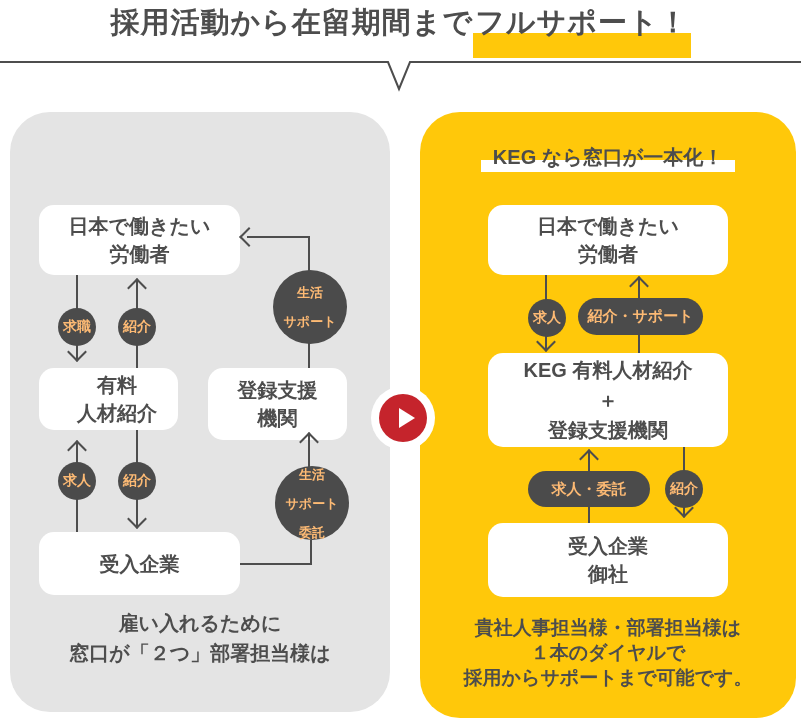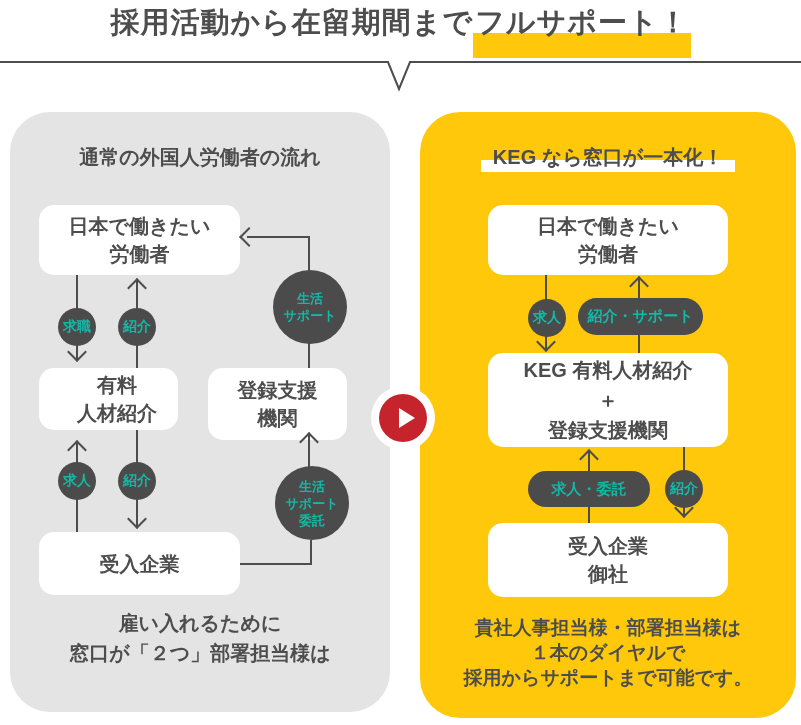--- a/index.html
+++ b/index.html
@@ -39,23 +39,23 @@
     padding:0 12px 4px 12px;
   }
 
   .box {
     position:absolute; background:#ffffff; border-radius:15px;
     display:flex; flex-direction:column; justify-content:center; align-items:center;
     text-align:center; font-size:20px; font-weight:bold; color:#4d4d4d; line-height:28px;
   }
 
   .badge {
-    position:absolute; background:#4b4b4b; color:#14b8a6;
+    position:absolute; background:#4b4b4b; color:#fdba74;
     display:flex; flex-direction:column; justify-content:center; align-items:center;
-    text-align:center; font-weight:bold;
+    text-align:center; font-weight:bold;gap:12px;
   }
   .badge.c-s { width:38px; height:38px; border-radius:50%; font-size:14px; }
   .badge.c-l { width:74px; height:74px; border-radius:50%; font-size:13px; line-height:17px; }
   .badge.pill { height:37px; border-radius:19px; font-size:15px; }
 
   .vline { position:absolute; width:2px; background:#4d4d4d; }
   .hline { position:absolute; height:2px; background:#4d4d4d; }
   .chev { position:absolute; width:14px; height:14px; }
   .chev.down { border-left:2px solid #4d4d4d; border-bottom:2px solid #4d4d4d; transform:rotate(-45deg); }
   .chev.up   { border-left:2px solid #4d4d4d; border-top:2px solid #4d4d4d;   transform:rotate(45deg); }
@@ -90,21 +90,20 @@
 
 <div class="stage">
 
   <h1 class="title"><span>採用活動から在留期間まで</span><span class="hl">フルサポート！</span></h1>
 
   <svg class="divider" viewBox="0 0 801 32">
     <polyline points="0,2 388,2 399,29 410,2 801,2" fill="none" stroke="#4d4d4d" stroke-width="2"></polyline>
   </svg>
 
   <section class="panel left">
-    <div class="panel-heading">通常の外国人労働者の流れ</div>
 
     <div class="box" style="left:29px; top:93px; width:201px; height:70px;">
       <span>日本で働きたい</span>
       <span>労働者</span>
     </div>
     <div class="box" style="left:29px; top:256px; width:139px; height:62px;padding-left:17px;">
       <span>有料</span>
       <span>人材紹介</span>
     </div>
     <div class="box" style="left:198px; top:256px; width:139px; height:72px;">

